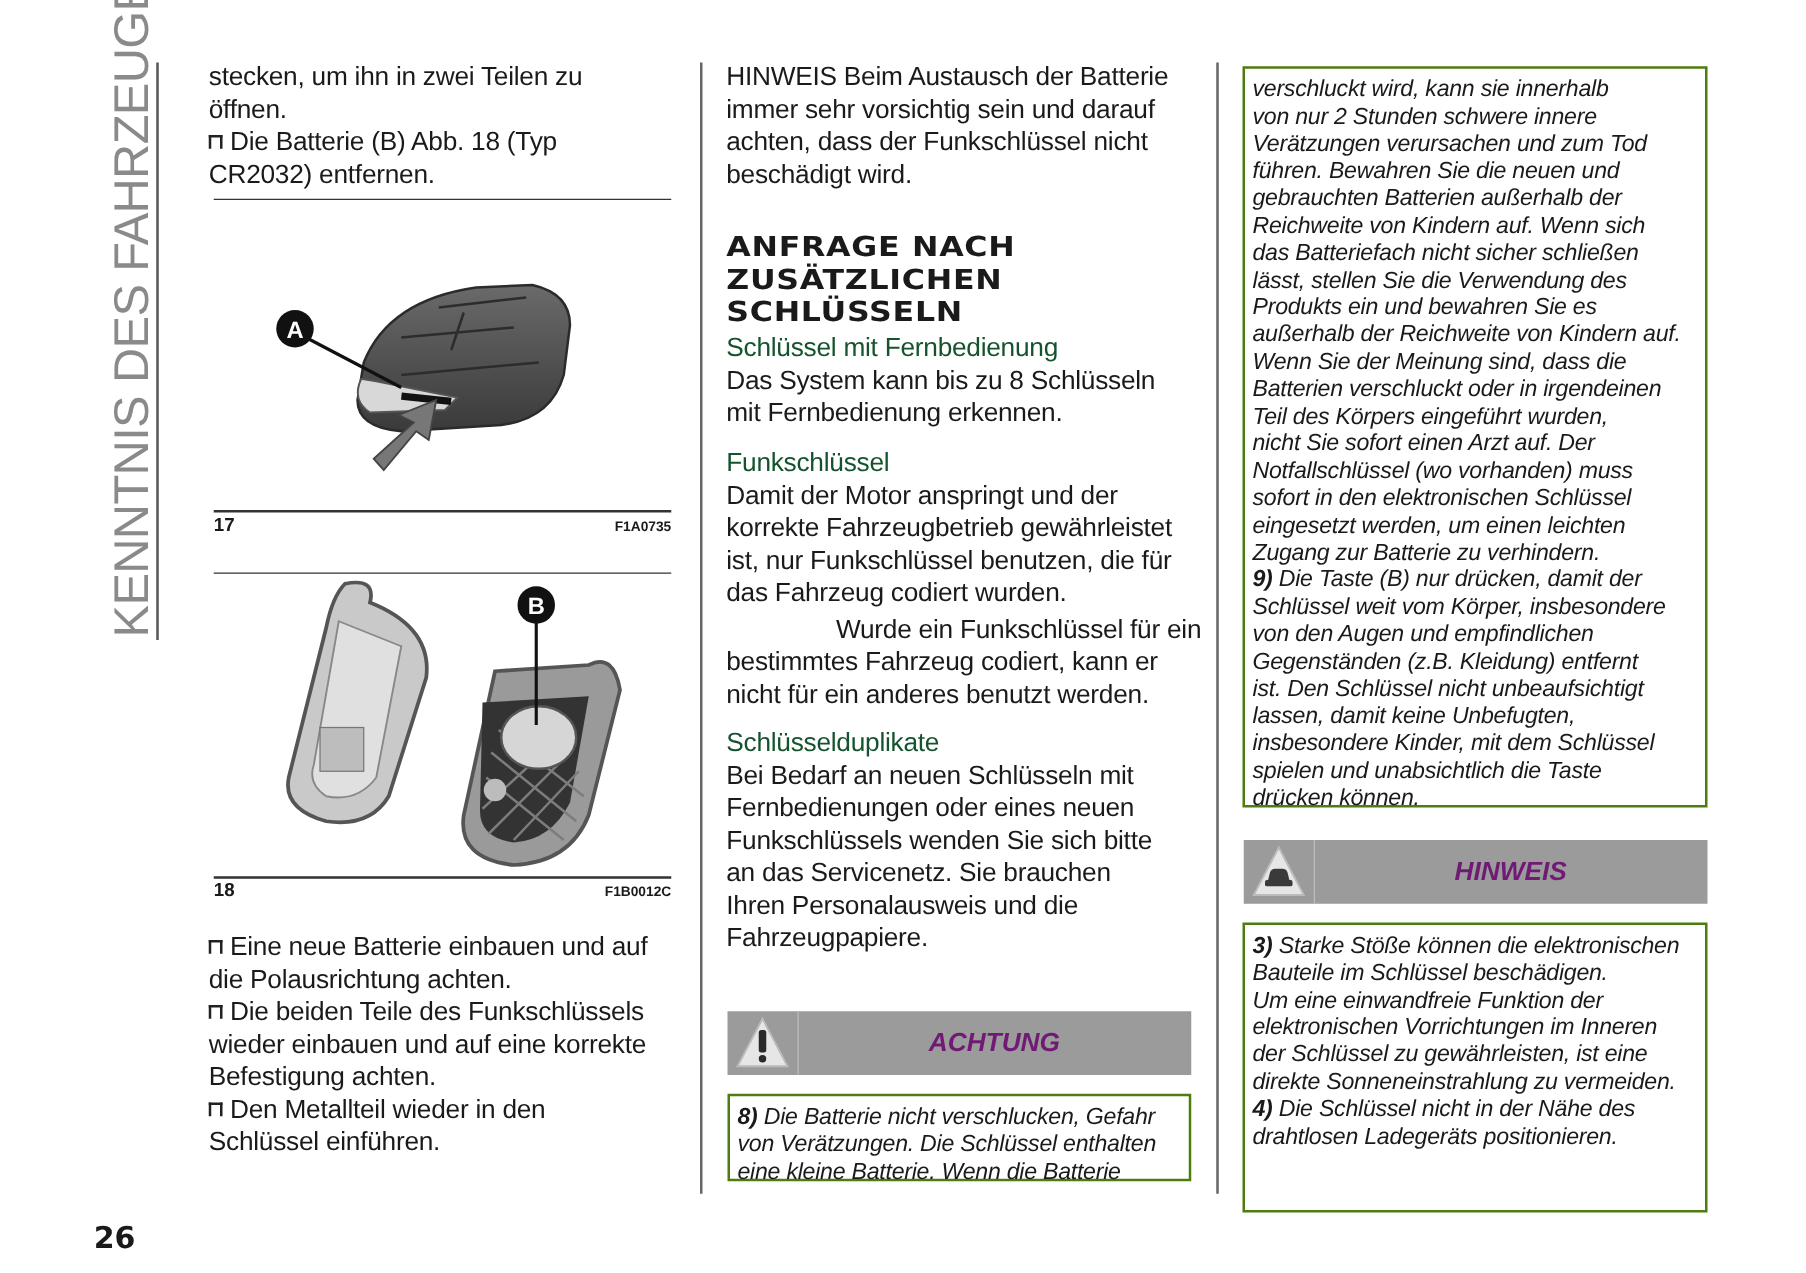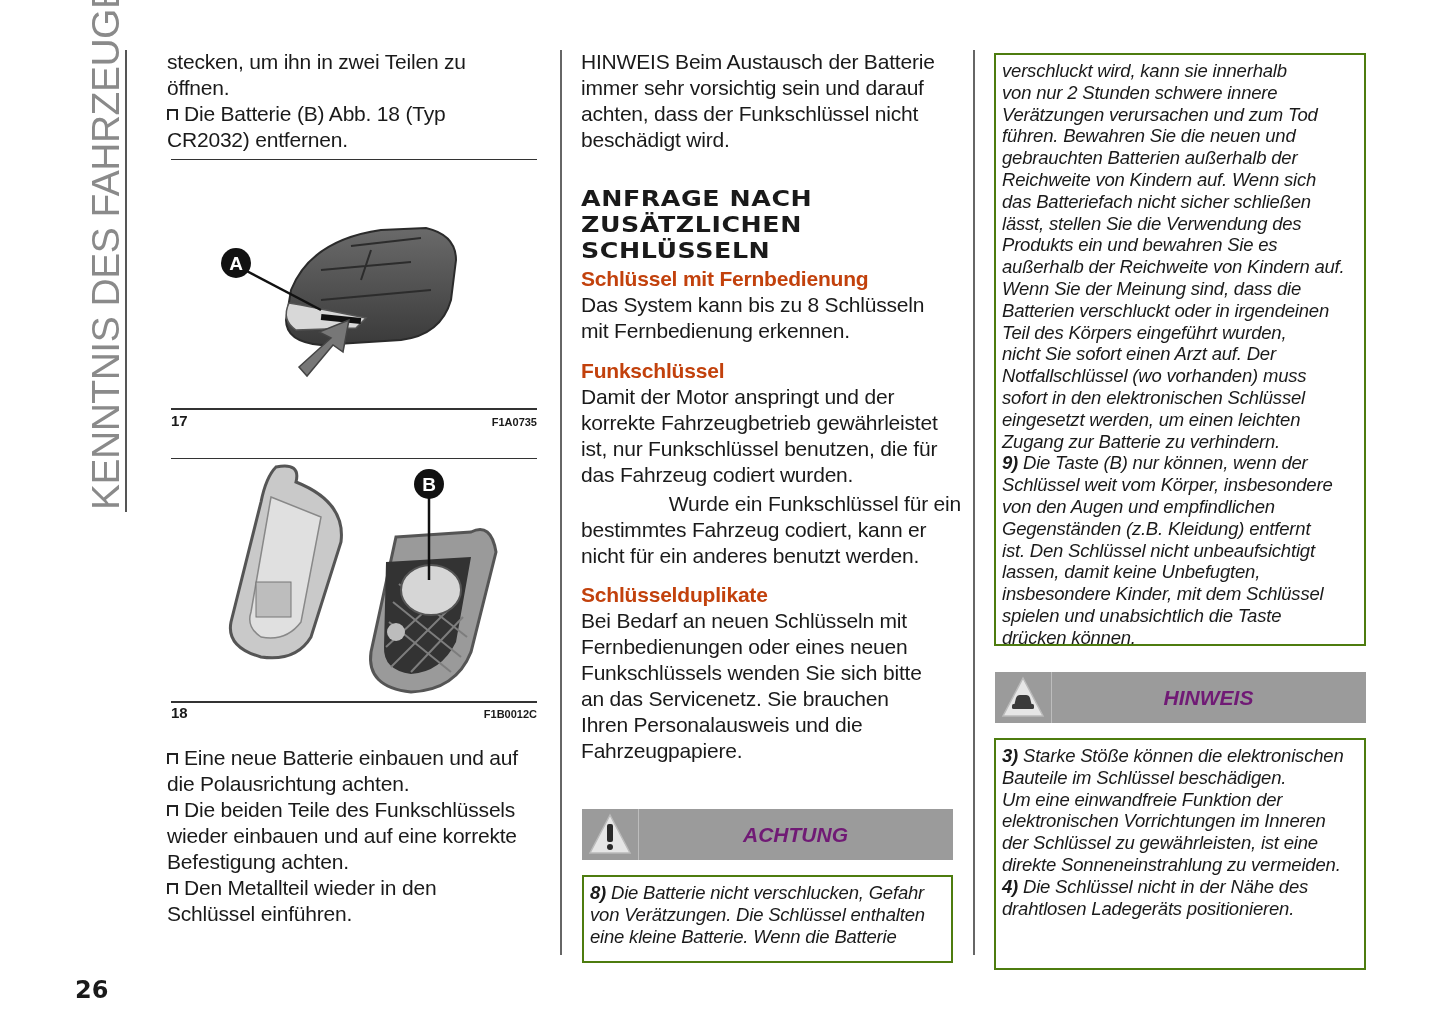--- a/index.html
+++ b/index.html
@@ -14,21 +14,21 @@
   .body { font-size:21px; line-height:26px; letter-spacing:-0.2px; }
   .body p { margin:0; }
   .bullet { display:inline-block; width:11px; height:11px; border:2px solid #222; border-left-width:2px;
             border-bottom:none; margin-right:6px; position:relative; top:-1px; box-sizing:border-box; }
   .hr { position:absolute; height:1px; background:#333; }
   .fig { position:absolute; }
   .fig-num { position:absolute; font-size:15px; font-weight:bold; }
   .fig-code { position:absolute; font-size:11px; font-weight:bold; text-align:right; }
   .h1 { font-family:"DejaVu Sans", sans-serif; font-weight:bold; font-size:22px; line-height:26px;
         letter-spacing:0.5px; transform:scaleX(1.15); transform-origin:0 0; }
-  .h2 { font-weight:bold; font-size:21px; line-height:26px; color:#c2410c; }
+  .h2 { font-weight:normal; font-size:21px; line-height:26px; color:#14532d; }
   .warnbar { position:absolute; background:#9b9b9b; height:51px; }
   .warnbar .iconbox { position:absolute; left:0; top:0; width:56px; height:51px; border-right:1px solid #bdbdbd; }
   .warnbar .label { position:absolute; left:56px; right:0; top:0; height:51px; line-height:51px;
         text-align:center; color:#701a75; font-weight:bold; font-style:italic; font-size:21px; }
   .notebox { position:absolute; border:2px solid #4d7c0f; box-sizing:border-box; font-style:italic;
         font-size:18.5px; line-height:21.8px; padding:5px 6px; letter-spacing:-0.2px; }
   .notebox b { font-style:italic; }
   .page-num { position:absolute; left:75px; top:976px; font-family:"DejaVu Sans", sans-serif;
         font-weight:bold; font-size:24px; }
 </style>
@@ -154,21 +154,21 @@
   <div class="iconbox">
     <svg width="56" height="51" viewBox="0 0 56 51">
       <path d="M28 6 L48 44 L8 44 Z" fill="#e6e6e6" stroke="#bbb" stroke-width="1.5"></path>
       <rect x="25" y="15" width="6" height="18" rx="2" fill="#2a2a2a"></rect>
       <circle cx="28" cy="38" r="3" fill="#2a2a2a"></circle>
     </svg>
   </div>
   <div class="label">ACHTUNG</div>
 </div>
 
-<div class="notebox" style="left:582px; top:875px; width:371px; height:88px;">
+<div class="notebox" style="left:582px; top:875px; width:371px; height:70px;">
   <div><b>8)</b> <span>Die Batterie nicht verschlucken, Gefahr</span></div>
   <div>von Verätzungen. Die Schlüssel enthalten</div>
   <div>eine kleine Batterie. Wenn die Batterie</div>
 </div>
 
 <div class="notebox" style="left:994px; top:53px; width:372px; height:593px; border-top-width:2px;">
   <div>verschluckt wird, kann sie innerhalb</div>
   <div>von nur 2 Stunden schwere innere</div>
   <div>Verätzungen verursachen und zum Tod</div>
   <div>führen. Bewahren Sie die neuen und</div>
@@ -179,21 +179,21 @@
   <div>Produkts ein und bewahren Sie es</div>
   <div>außerhalb der Reichweite von Kindern auf.</div>
   <div>Wenn Sie der Meinung sind, dass die</div>
   <div>Batterien verschluckt oder in irgendeinen</div>
   <div>Teil des Körpers eingeführt wurden,</div>
   <div>nicht Sie sofort einen Arzt auf. Der</div>
   <div>Notfallschlüssel (wo vorhanden) muss</div>
   <div>sofort in den elektronischen Schlüssel</div>
   <div>eingesetzt werden, um einen leichten</div>
   <div>Zugang zur Batterie zu verhindern.</div>
-  <div><b>9)</b> <span>Die Taste (B) nur können, wenn der</span></div>
+  <div><b>9)</b> <span>Die Taste (B) nur drücken, damit der</span></div>
   <div>Schlüssel weit vom Körper, insbesondere</div>
   <div>von den Augen und empfindlichen</div>
   <div>Gegenständen (z.B. Kleidung) entfernt</div>
   <div>ist. Den Schlüssel nicht unbeaufsichtigt</div>
   <div>lassen, damit keine Unbefugten,</div>
   <div>insbesondere Kinder, mit dem Schlüssel</div>
   <div>spielen und unabsichtlich die Taste</div>
   <div>drücken können.</div>
 </div>
 

